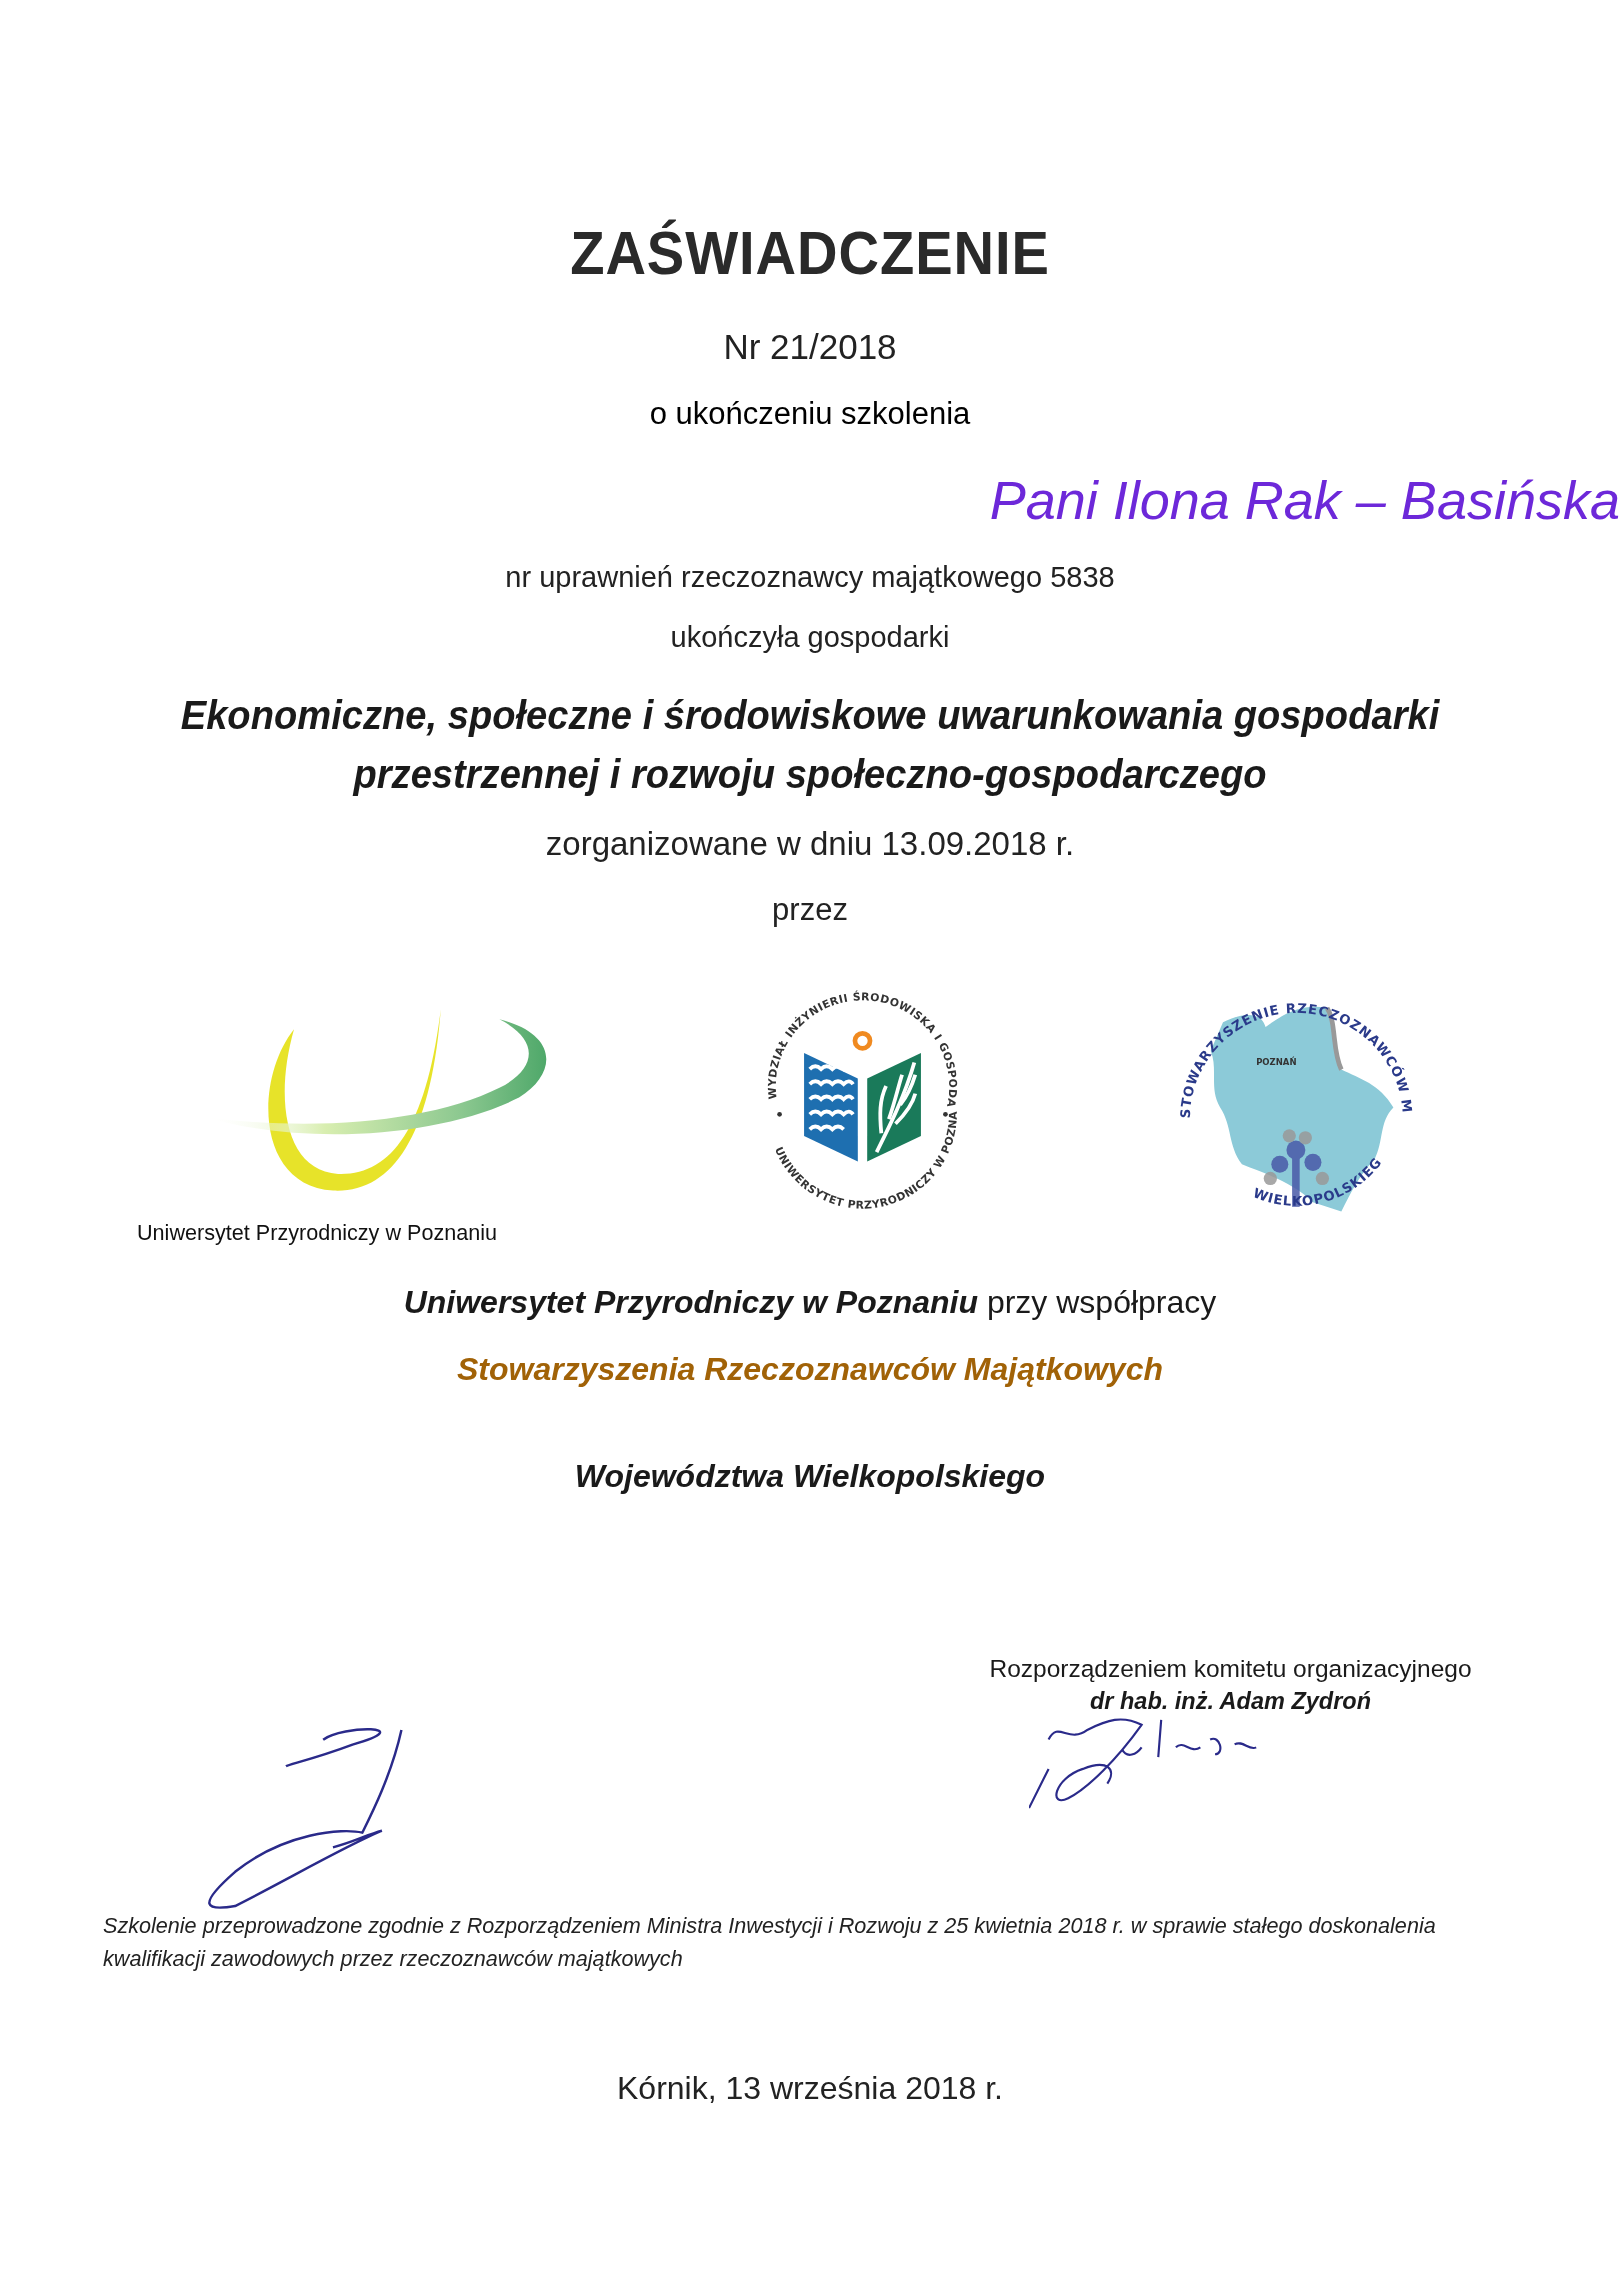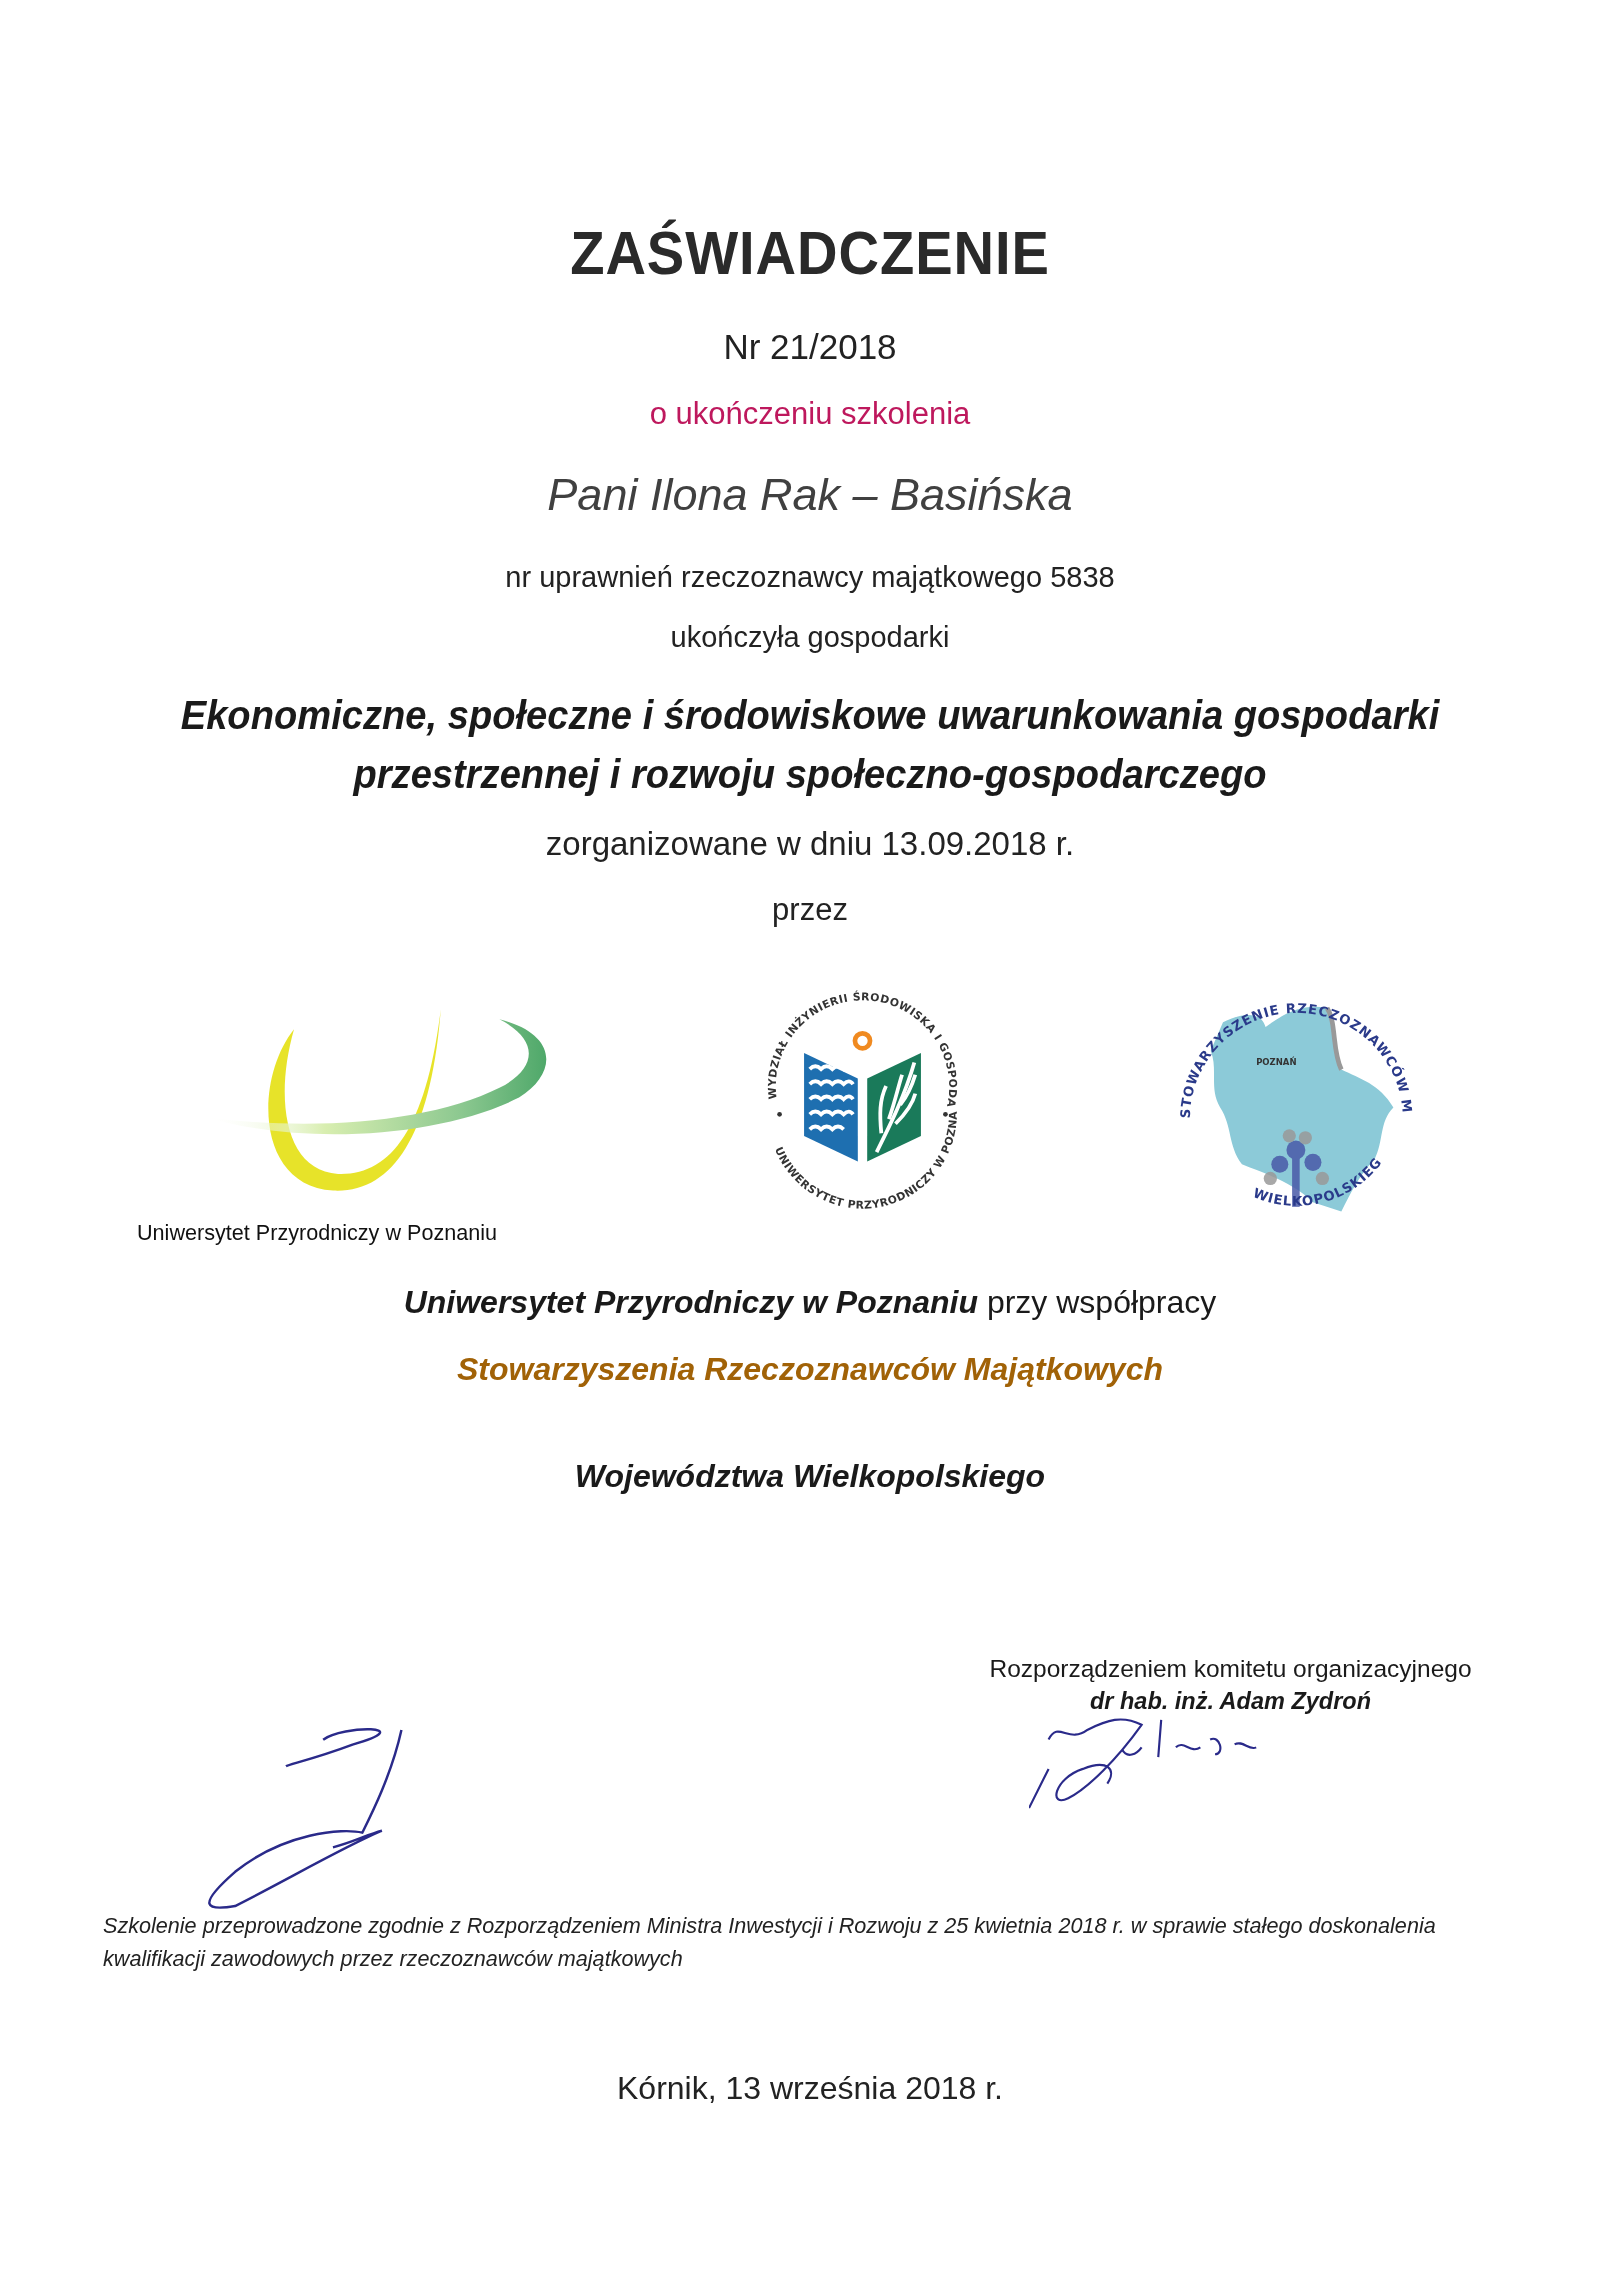--- a/index.html
+++ b/index.html
@@ -2,22 +2,22 @@
 <html><head>
 <meta charset="utf-8">
 <style>
   html, body { margin: 0; padding: 0; background: #ffffff; }
   body { width: 1620px; height: 2292px; position: relative; overflow: hidden; color: #1a1a1a;
          font-family: "Liberation Sans", "DejaVu Sans", sans-serif; }
   .abs { position: absolute; }
   .center { left: 0; width: 1620px; text-align: center; }
   .title { top: 218px; font-size: 61px; font-weight: bold; letter-spacing: 1px; color: #2a2a2a; transform: scaleX(0.92); transform-origin: center; }
   .nr { top: 327px; font-size: 35px; color: #222; }
-  .sub { top: 396px; font-size: 31px; color: #be185d; }
-  .name { top: 469px; font-size: 45px; font-style: italic; color: #404040; }
+  .sub { top: 396px; font-size: 31px; color: #000000; }
+  .name { top: 469px; font-size: 54px; font-style: italic; color: #6d28d9; text-align: right; }
   .lic { top: 561px; font-size: 29px; color: #222; }
   .completed { top: 621px; font-size: 29px; color: #222; }
   .course { top: 686px; font-size: 41px; font-style: italic; font-weight: bold; color: #1a1a1a; line-height: 59px; transform: scaleX(0.93); transform-origin: center; }
   .org-date { top: 825px; font-size: 33px; color: #222; }
   .by { top: 892px; font-size: 31px; color: #222; }
 
   .logo-left { left: 147px; top: 990px; width: 431px; height: 225px; }
   .logo-left-label { left: 137px; top: 1220px; width: 412px; font-size: 21.6px; color: #111; }
   .logo-mid { left: 740px; top: 973px; width: 245px; height: 245px; }
   .logo-right { left: 1152px; top: 956px; width: 284px; height: 284px; }

